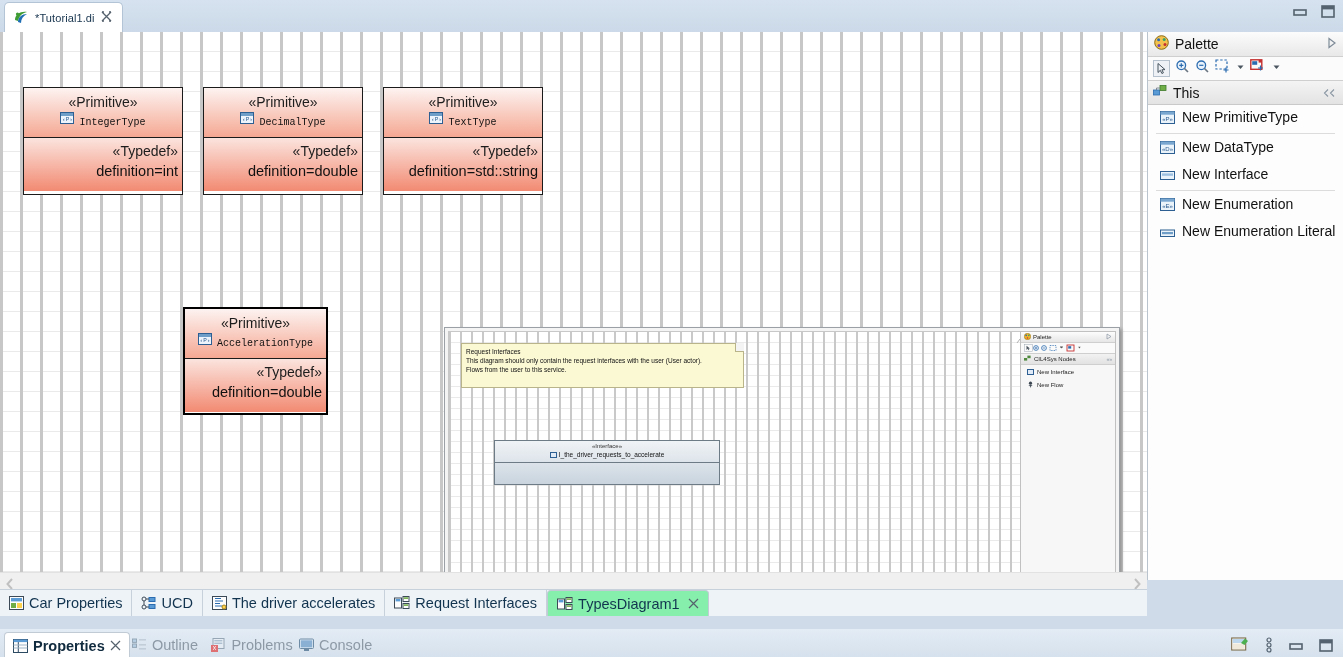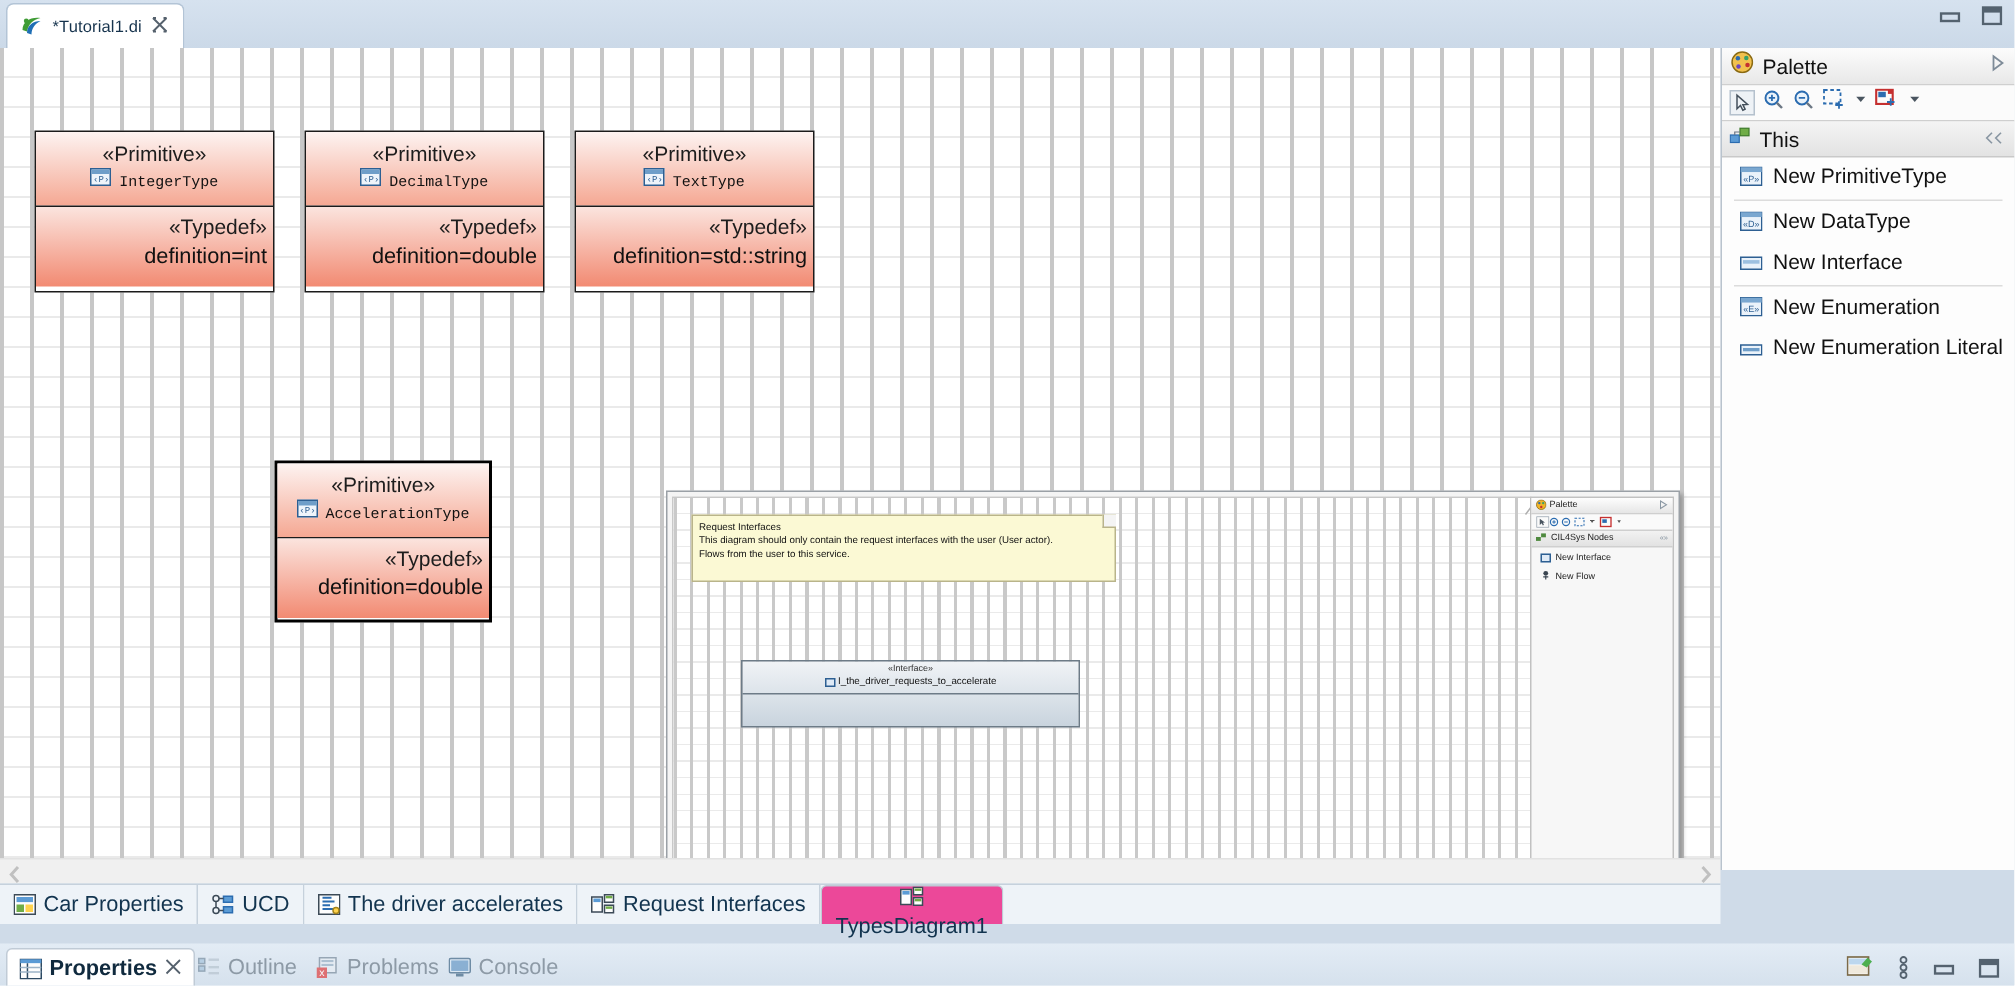--- a/index.html
+++ b/index.html
@@ -151,21 +151,21 @@
   .dtabs{
     position:absolute; left:0; top:589px; width:1147px; height:27px;
     background:#eef3f8; border-top:1px solid #c6d1dc;
     display:flex; align-items:stretch;
   }
   .dtab{
     display:flex; align-items:center; gap:5px; padding:0 9px;
     font-size:14.5px; color:#12344f; border-right:1px solid #c6d1dc;
     background:#eef3f8;
   }
-  .dtab.active{ background:#ec4899; border-radius:4px 4px 0 0; border:1px solid #c0cbd6; border-bottom:none;flex-direction:column;}
+  .dtab.active{ background:#86efac; border-radius:4px 4px 0 0; border:1px solid #c0cbd6; border-bottom:none;}
 
   
   .vtabs{
     position:absolute; left:0; top:616px; width:1343px; height:41px;
     background:linear-gradient(#e3ecf5,#cfdce9);
     margin-top:13px;
   }
   .vtab{
     position:absolute; top:3px; height:26px; display:flex; align-items:center; gap:5px;
     padding:0 8px; font-size:14.5px;

